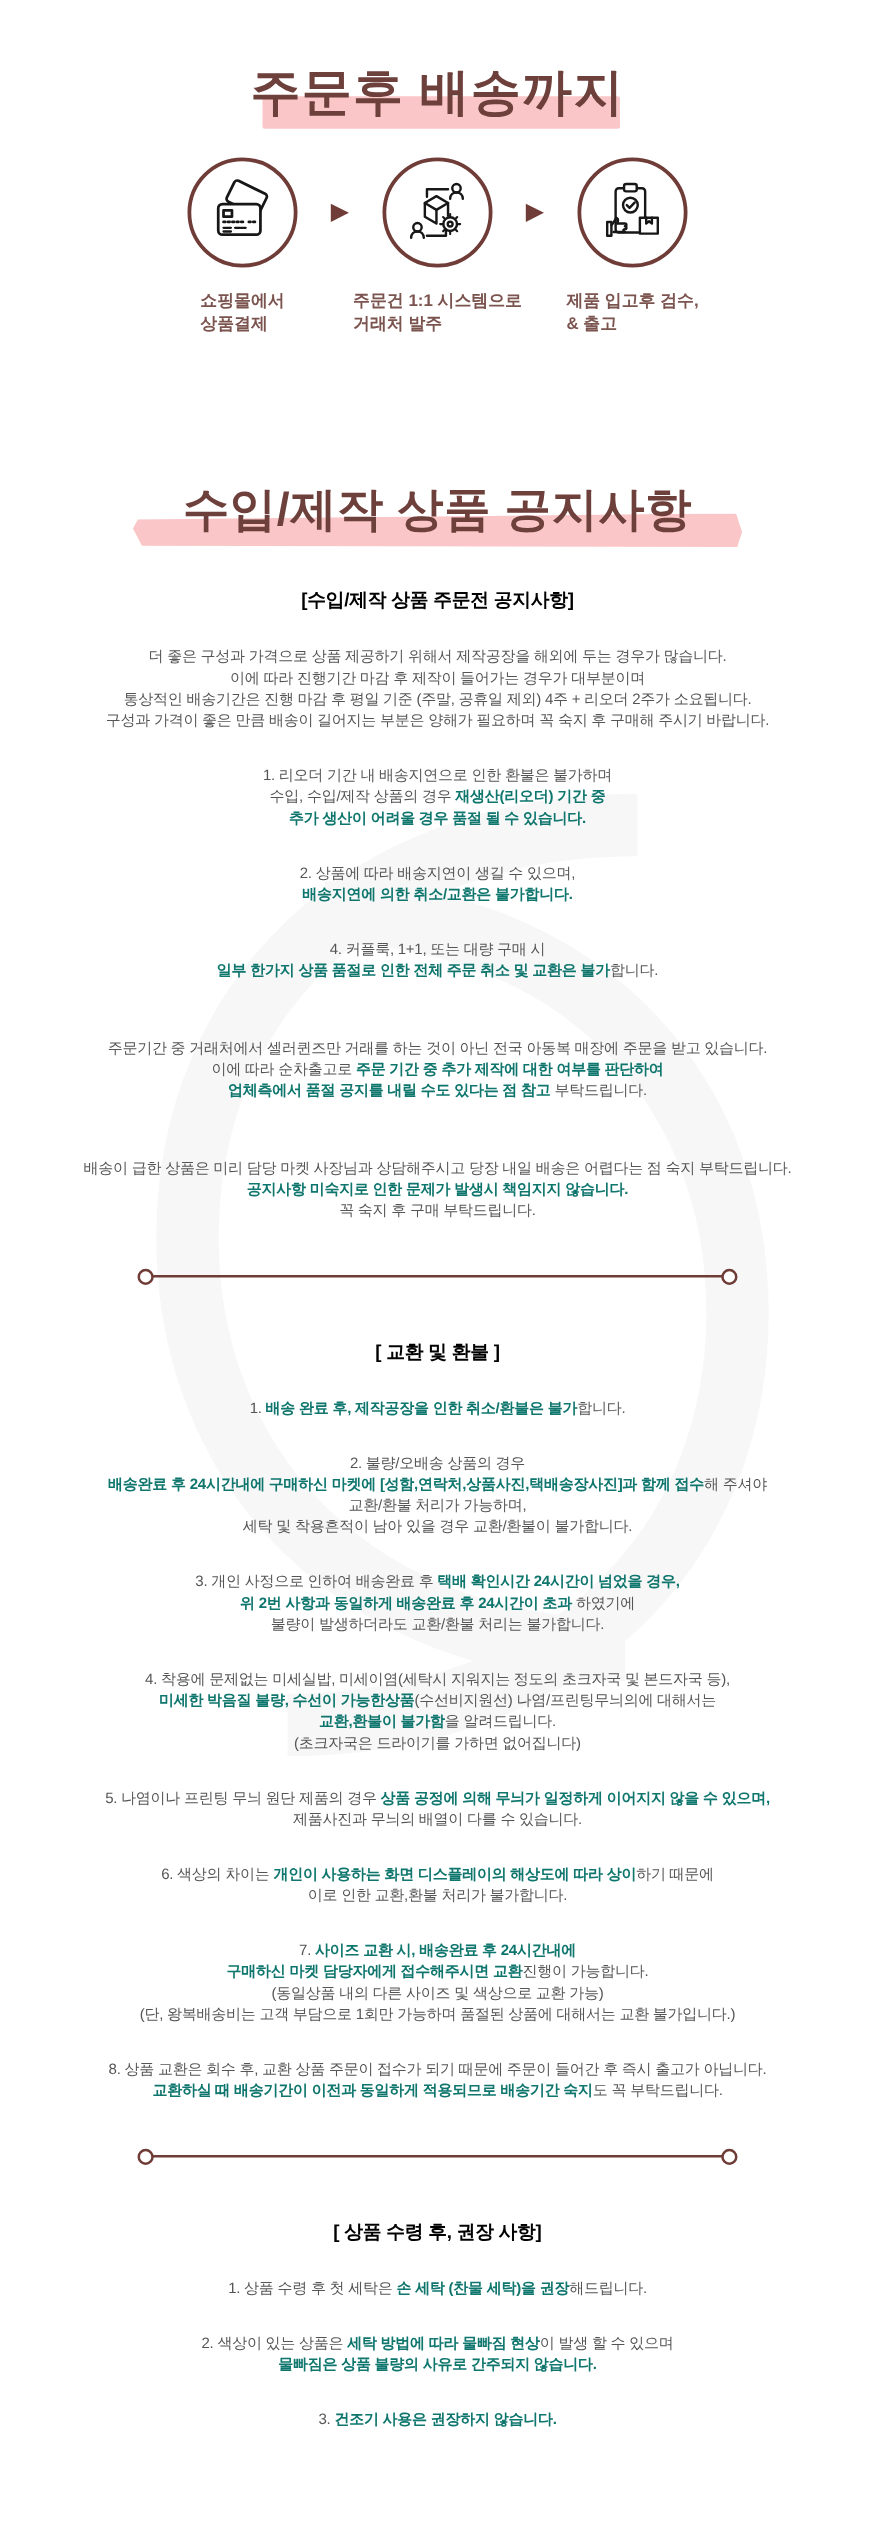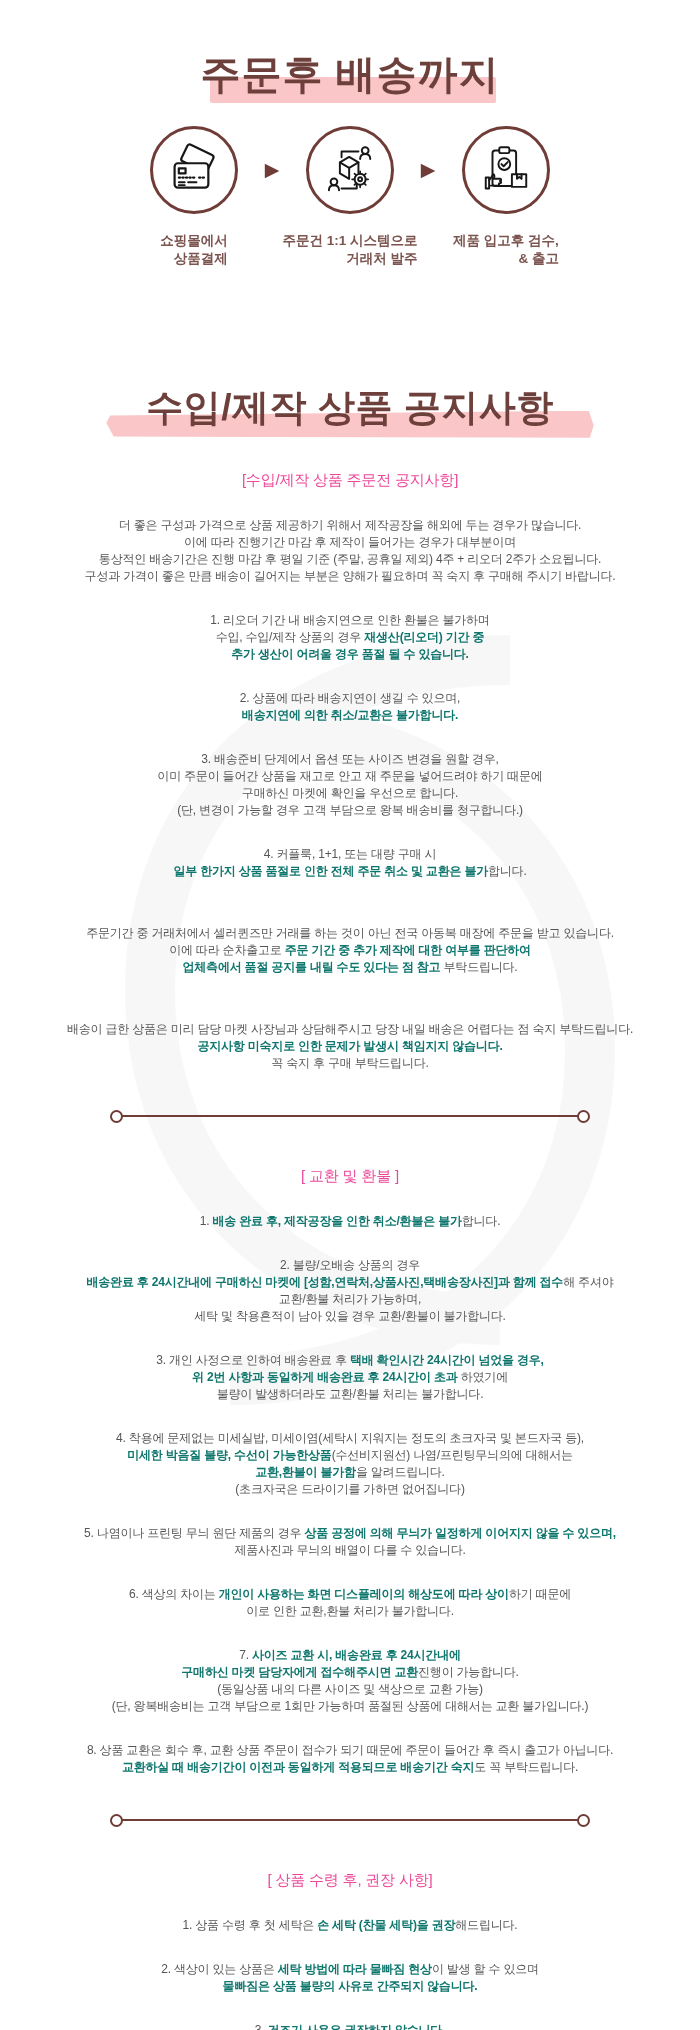--- a/index.html
+++ b/index.html
@@ -21,26 +21,26 @@
     background:#fac6c8;z-index:-1;
     clip-path:polygon(0.8% 18%,99% 0%,100% 55%,99.2% 100%,1.5% 96%,0% 45%);}
   
   .process{position:relative;display:flex;justify-content:center;align-items:flex-start;
     margin-top:30px;height:172px;}
   .step{width:120px;position:relative;display:flex;flex-direction:column;align-items:center;}
   .circle{width:88px;height:88px;border:3px solid #6f3c37;border-radius:50%;
     display:flex;align-items:center;justify-content:center;background:#fff;box-sizing:border-box;}
   .circle svg{width:54px;height:54px;}
   .step-label{position:absolute;top:106px;left:50%;transform:translateX(-50%);
-    white-space:nowrap;text-align:right;font-size:13.5px;font-weight:600;
+    white-space:nowrap;text-align:left;font-size:13.5px;font-weight:600;
     color:#7b544f;line-height:18px;}
   .arrow{width:36px;text-align:center;font-size:19px;color:#6f3c37;margin-top:33px;line-height:22px;}
   
   #sections{margin-top:42px;text-align:center;}
-  .sec-h{margin:0 0 27px 0;font-size:15px;font-weight:400;color:#ec4899;letter-spacing:-0.2px;}
+  .sec-h{margin:0 0 27px 0;font-size:15px;font-weight:700;color:#000000;letter-spacing:-0.2px;}
   .blk{margin:0 0 27px 0;font-size:12px;line-height:17px;color:#555555;letter-spacing:-0.2px;}
   .blk.extra{margin-top:45px;}
   .blk .red{color:#0f766e;font-weight:700;}
   section[data-name="notice-section"]{padding:0 20px;}
   
   .divider{display:flex;align-items:center;width:480px;margin:38px auto 44px auto;}
   .divider .ring{width:9px;height:9px;border:2.5px solid #6f3c37;border-radius:50%;background:#fff;flex:0 0 auto;}
   .divider .line{flex:1;height:2.5px;background:#6f3c37;margin:0 -1px;}
 </style>
 </head>
@@ -132,21 +132,20 @@
     </div>
 
     <h2 class="big-title2" data-name="notice-title"><span class="hl2" data-name="notice-title-text">수입/제작 상품 공지사항</span></h2>
 
     <main id="sections" data-name="notice-sections">
         <section data-name="notice-section">
           <h3 class="sec-h" data-name="section-heading">[수입/제작 상품 주문전 공지사항]</h3>
           <p class="blk" data-name="notice-paragraph"><span data-name="text-segment">더 좋은 구성과 가격으로 상품 제공하기 위해서 제작공장을 해외에 두는 경우가 많습니다.</span><br><span data-name="text-segment">이에 따라 진행기간 마감 후 제작이 들어가는 경우가 대부분이며</span><br><span data-name="text-segment">통상적인 배송기간은 진행 마감 후 평일 기준 (주말, 공휴일 제외) 4주 + 리오더 2주가 소요됩니다.</span><br><span data-name="text-segment">구성과 가격이 좋은 만큼 배송이 길어지는 부분은 양해가 필요하며 꼭 숙지 후 구매해 주시기 바랍니다.</span></p>
           <p class="blk" data-name="notice-paragraph"><span data-name="text-segment">1. 리오더 기간 내 배송지연으로 인한 환불은 불가하며</span><br><span data-name="text-segment">수입, 수입/제작 상품의 경우 </span><span class="red" data-name="text-segment">재생산(리오더) 기간 중</span><br><span class="red" data-name="text-segment">추가 생산이 어려울 경우 품절 될 수 있습니다.</span></p>
           <p class="blk" data-name="notice-paragraph"><span data-name="text-segment">2. 상품에 따라 배송지연이 생길 수 있으며,</span><br><span class="red" data-name="text-segment">배송지연에 의한 취소/교환은 불가합니다.</span></p>
-          <p class="blk" data-name="notice-paragraph"><span data-name="text-segment">3. 배송준비 단계에서 옵션 또는 사이즈 변경을 원할 경우,</span><br><span data-name="text-segment">이미 주문이 들어간 상품을 재고로 안고 재 주문을 넣어드려야 하기 때문에</span><br><span data-name="text-segment">구매하신 마켓에 확인을 우선으로 합니다.</span><br><span data-name="text-segment">(단, 변경이 가능할 경우 고객 부담으로 왕복 배송비를 청구합니다.)</span></p>
           <p class="blk" data-name="notice-paragraph"><span data-name="text-segment">4. 커플룩, 1+1, 또는 대량 구매 시</span><br><span class="red" data-name="text-segment">일부 한가지 상품 품절로 인한 전체 주문 취소 및 교환은 불가</span><span data-name="text-segment">합니다.</span></p>
           <p class="blk extra" data-name="notice-paragraph"><span data-name="text-segment">주문기간 중 거래처에서 셀러퀸즈만 거래를 하는 것이 아닌 전국 아동복 매장에 주문을 받고 있습니다.</span><br><span data-name="text-segment">이에 따라 순차출고로 </span><span class="red" data-name="text-segment">주문 기간 중 추가 제작에 대한 여부를 판단하여</span><br><span class="red" data-name="text-segment">업체측에서 품절 공지를 내릴 수도 있다는 점 참고</span><span data-name="text-segment"> 부탁드립니다.</span></p>
           <p class="blk extra" data-name="notice-paragraph"><span data-name="text-segment">배송이 급한 상품은 미리 담당 마켓 사장님과 상담해주시고 당장 내일 배송은 어렵다는 점 숙지 부탁드립니다.</span><br><span class="red" data-name="text-segment">공지사항 미숙지로 인한 문제가 발생시 책임지지 않습니다.</span><br><span data-name="text-segment">꼭 숙지 후 구매 부탁드립니다.</span></p>
         </section>
         <div class="divider" data-name="section-divider">
           <span class="ring" data-name="divider-ring-left"></span>
           <span class="line" data-name="divider-line"></span>
           <span class="ring" data-name="divider-ring-right"></span>
         </div>
         <section data-name="notice-section">

